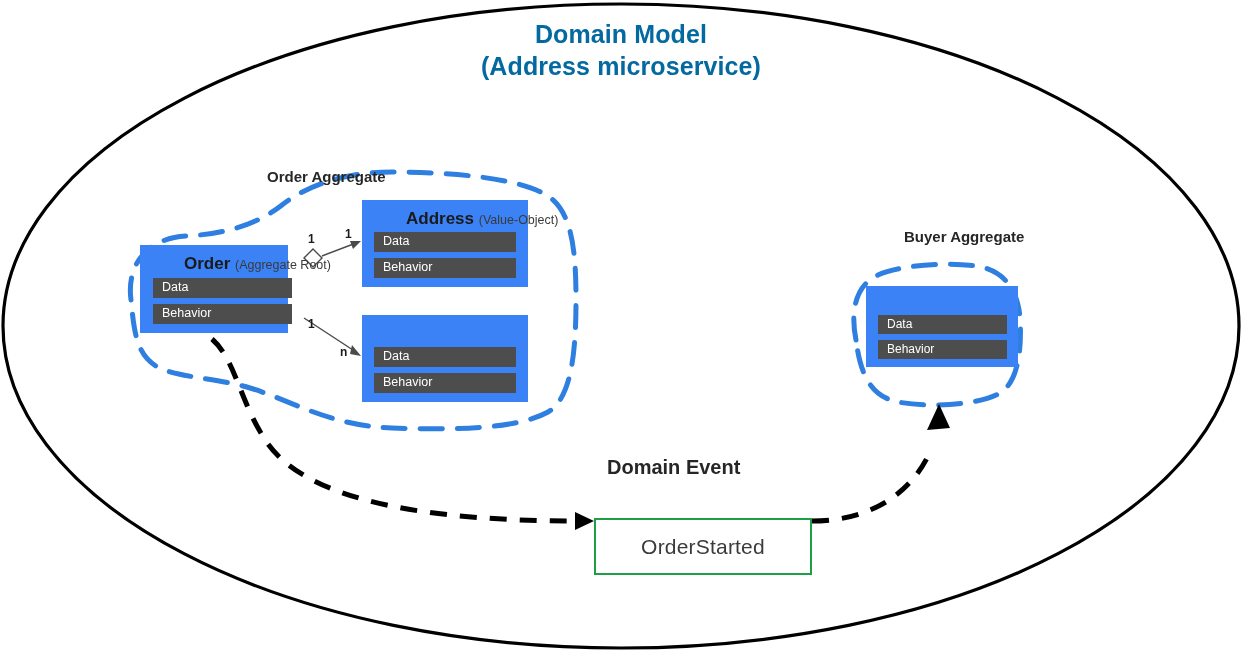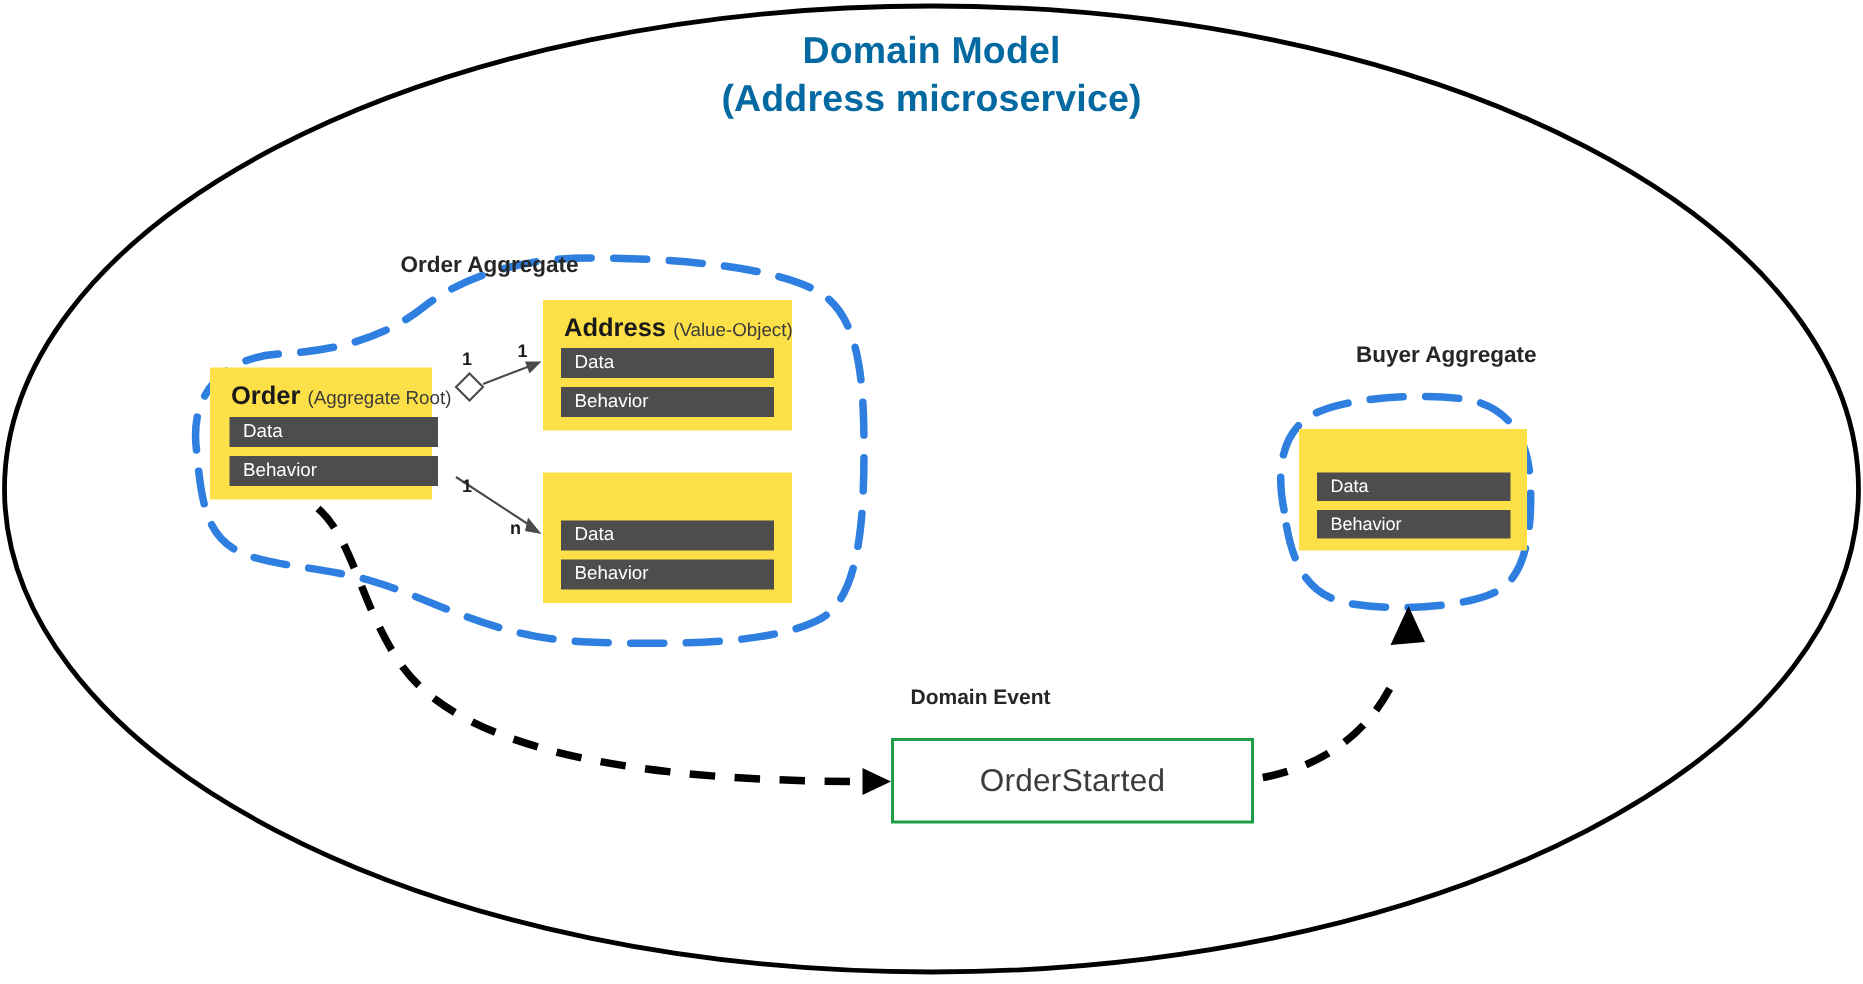--- a/index.html
+++ b/index.html
@@ -4,31 +4,31 @@
 <style>
   html,body{margin:0;padding:0;background:#ffffff;}
   body{width:1242px;height:656px;overflow:hidden;
        font-family:"Liberation Sans","DejaVu Sans",sans-serif;}
   #stage{position:relative;width:1242px;height:656px;}
   svg.layer{position:absolute;left:0;top:0;width:1242px;height:656px;overflow:visible;}
   .lbl{position:absolute;color:#262626;font-weight:bold;white-space:nowrap;}
   .title{position:absolute;width:100%;text-align:center;color:#0369a1;
          font-weight:bold;font-size:25px;line-height:32px;letter-spacing:.1px;}
   .agg-title{font-size:15px;}
-  .card{position:absolute;background:#fde047;box-sizing:border-box;}
+  .card{position:absolute;background:#3b82f6;box-sizing:border-box;padding-left:30px;}
   .card-head{color:#1a1a1a;white-space:nowrap;font-weight:bold;font-size:17px;
              line-height:19px;padding-left:14px;padding-top:9px;}
   .card-head .sub{font-weight:normal;font-size:12.5px;color:#3a3a3a;}
   .band{background:#4D4D4D;color:#ffffff;font-weight:normal;font-size:12.5px;
         line-height:19px;padding-left:9px;box-sizing:border-box;}
   .mult{position:absolute;font-size:12px;font-weight:bold;color:#1a1a1a;}
   .evt-box{position:absolute;background:#ffffff;border:2px solid #1E9E46;
            box-sizing:border-box;display:flex;align-items:center;justify-content:center;}
   .evt-txt{font-size:21px;color:#3b3b3b;font-weight:normal;letter-spacing:.2px;}
-  .evt-title{position:absolute;font-size:14px;font-weight:bold;color:#262626;
+  .evt-title{position:absolute;font-size:20px;font-weight:bold;color:#262626;
              white-space:nowrap;}
 </style>
 </head>
 <body>
 
 <div id="stage">
 
   <svg class="layer" viewBox="0 0 1242 656">
 
     <ellipse cx="621" cy="326" rx="618" ry="322" fill="none" stroke="#000000" stroke-width="3.2"></ellipse>
@@ -105,17 +105,17 @@
     <div class="band" style="position:absolute;left:12px;top:29px;width:129px;height:19px;font-size:12px;">Data</div>
     <div class="band" style="position:absolute;left:12px;top:54px;width:129px;height:19px;font-size:12px;">Behavior</div>
   </div>
 
   <div class="mult" style="left:308px;top:232px;">1</div>
   <div class="mult" style="left:345px;top:227px;">1</div>
   <div class="mult" style="left:308px;top:317px;">1</div>
   <div class="mult" style="left:340px;top:345px;">n</div>
 
   <div class="evt-title" style="left:607px;top:456px;">Domain Event</div>
-  <div class="evt-box" style="left:594px;top:492px;width:242px;height:57px;">
+  <div class="evt-box" style="left:594px;top:518px;width:218px;height:57px;">
     <span class="evt-txt">OrderStarted</span>
   </div>
 
 </div>
 
 </body></html>

